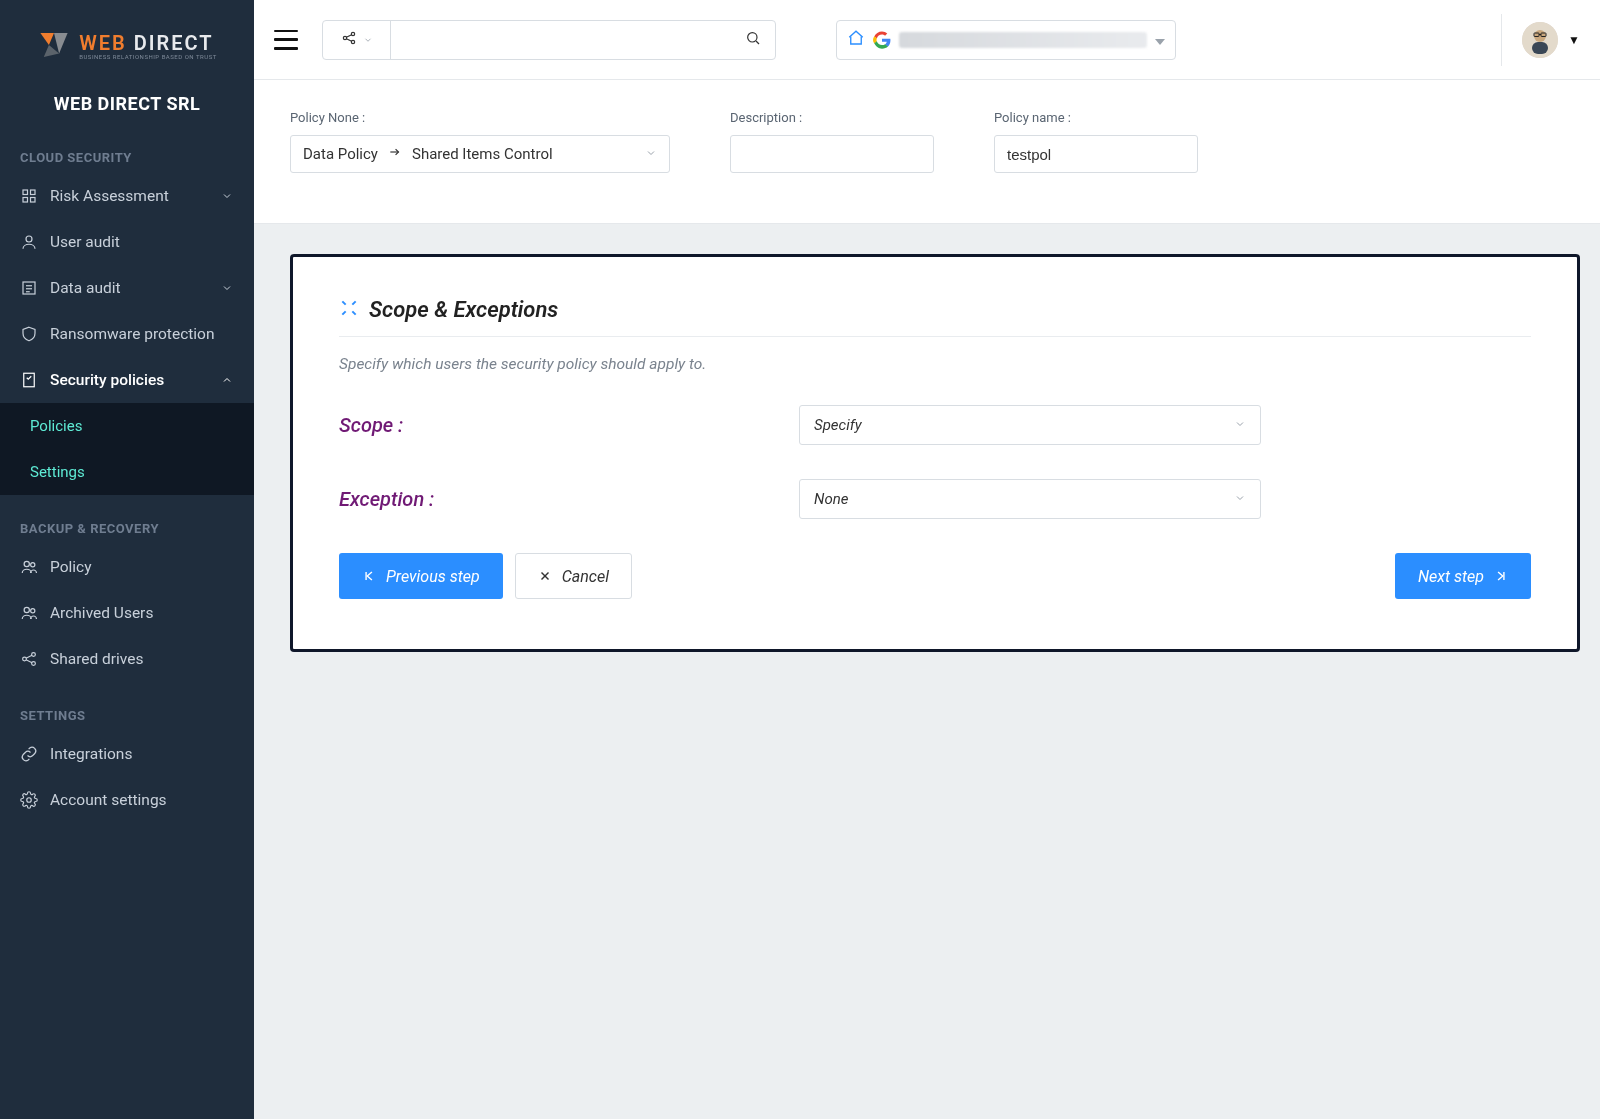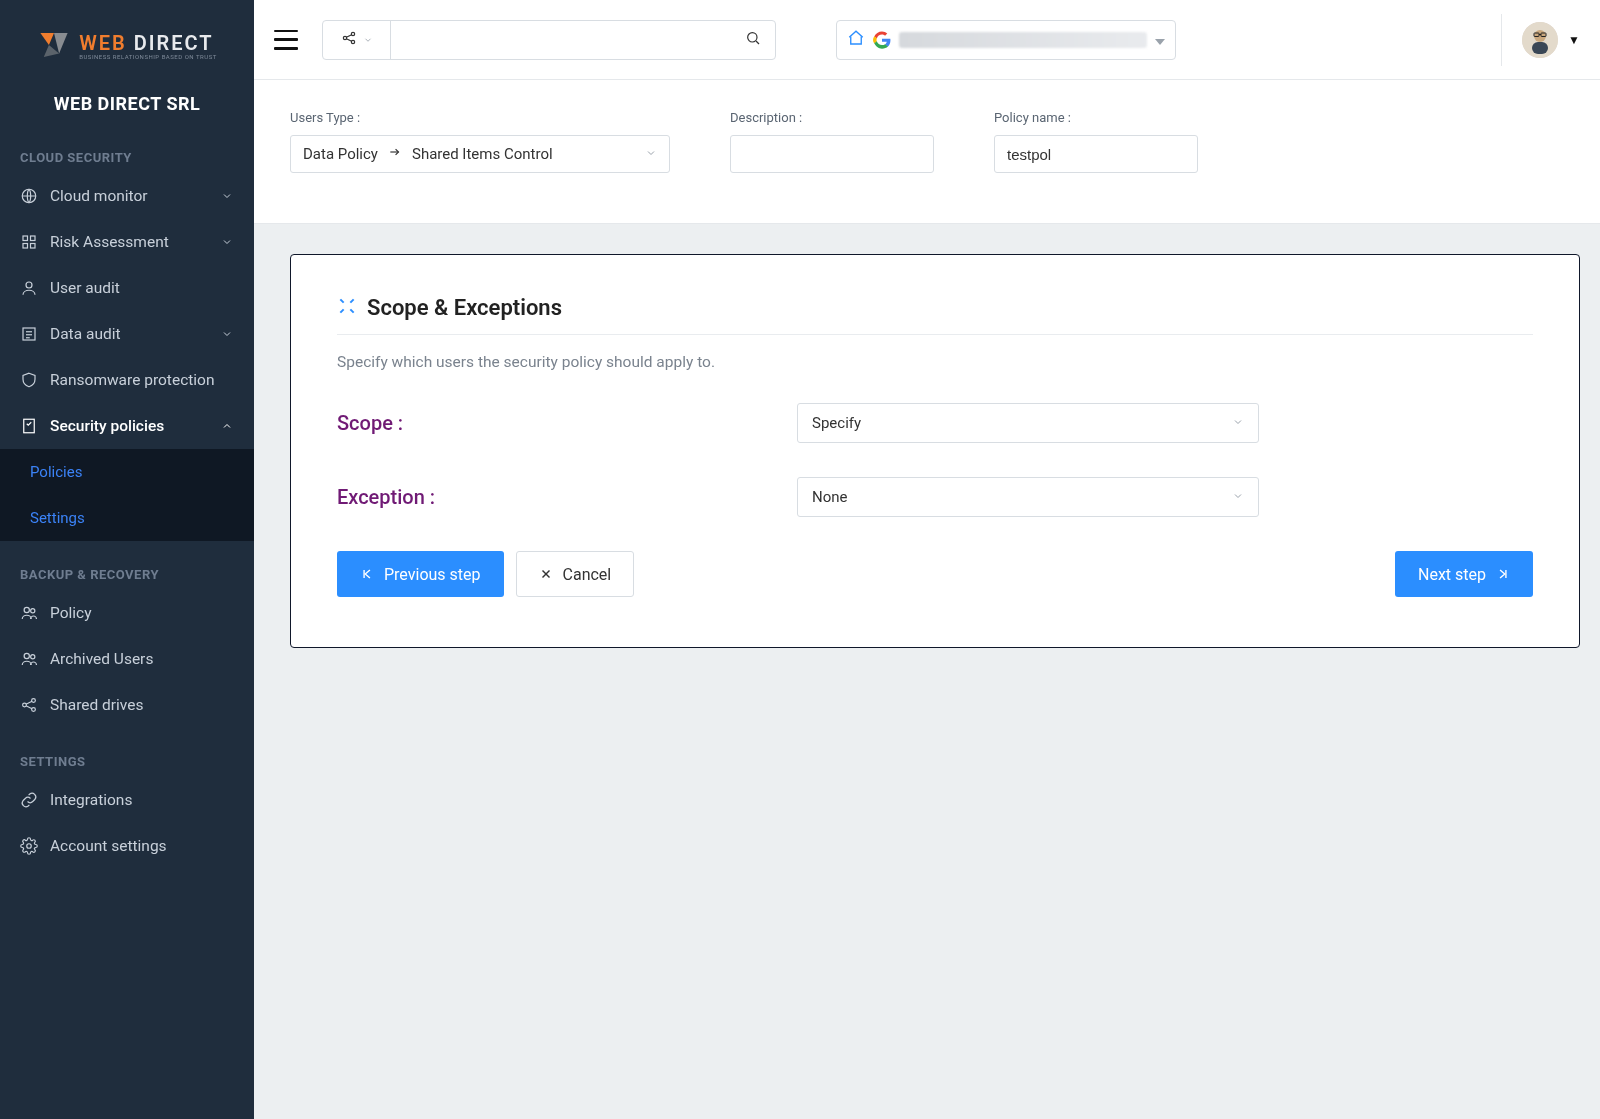--- a/index.html
+++ b/index.html
@@ -90,21 +90,21 @@
     display: inline-flex; align-items: center; justify-content: center;
   }
   .nav-caret svg { width: 12px; height: 12px; stroke: currentColor; fill: none; stroke-width: 2; }
 
   .sub-item {
     display: flex;
     align-items: center;
     padding-left: 30px;
     height: 46px;
     font-size: 15px;
-    color: #3b82f6;
+    color: #5eead4;
     cursor: pointer;
     background: #0f1824;
   }
 
   
   .main-col {
     flex: 1;
     display: flex;
     flex-direction: column;
     background: #eceff1;
@@ -240,23 +240,24 @@
   .input-box {
     cursor: text;
   }
   .input-box input {
     border: none; outline: none; width: 100%; font-size: 15px; color:#333;
   }
 
   .wizard-card {
     margin: 30px 20px 30px 36px;
     background: #ffffff;
-    border: 1px solid #0f172a;
+    border: 3px solid #0f172a;
     border-radius: 4px;
     padding: 40px 46px 50px;
+    font-style: italic;
   }
   .wizard-title-row {
     display: flex; align-items: center; gap: 10px;
     border-bottom: 1px solid #e9ecef;
     padding-bottom: 14px;
     margin-bottom: 18px;
   }
   .wizard-title-icon svg { width: 20px; height: 20px; }
   .wizard-title {
     font-size: 22px; font-weight: 600; color: #222;
@@ -345,34 +346,20 @@
         </div>
         <div class="brand-sub">BUSINESS RELATIONSHIP BASED ON TRUST</div>
       </div>
     </div>
     <div class="org-name">WEB DIRECT SRL</div>
   </div>
 
   <div class="nav-scroll">
     <div class="nav-section-header">CLOUD SECURITY</div>
 
-    <div class="nav-item">
-      <span class="nav-icon">
-        <svg viewBox="0 0 24 24">
-            <circle cx="12" cy="12" r="9"></circle>
-            <path d="M3 12h18M12 3c3 3 3 15 0 18M12 3c-3 3-3 15 0 18"></path>
-          </svg>
-      </span>
-      <span class="nav-label">Cloud monitor</span>
-      <span class="nav-caret">
-        <svg viewBox="0 0 24 24">
-            <polyline points="6 9 12 15 18 9"></polyline>
-          </svg>
-      </span>
-    </div>
 
     <div class="nav-item">
       <span class="nav-icon">
         <svg viewBox="0 0 24 24">
             <rect x="4" y="4" width="6" height="6"></rect>
             <rect x="14" y="4" width="6" height="6"></rect>
             <rect x="4" y="14" width="6" height="6"></rect>
             <rect x="14" y="14" width="6" height="6"></rect>
           </svg>
       </span>
@@ -572,21 +559,21 @@
         </svg>
       </div>
       <span class="avatar-caret">▼</span>
     </div>
   </div>
 
   <div class="content">
 
     <div class="header-fields">
       <div class="field-group mid">
-        <span class="field-label">Users Type :</span>
+        <span class="field-label">Policy None :</span>
         <div class="select-box">
           <span>Data Policy</span>
           <span class="arrow-right">
             <svg viewBox="0 0 24 24" width="14" height="14" stroke="currentColor" fill="none" stroke-width="2">
                 <line x1="4" y1="12" x2="18" y2="12"></line>
                 <polyline points="13 7 18 12 13 17"></polyline>
               </svg>
           </span>
           <span>Shared Items Control</span>
           <span class="caret-slot">

